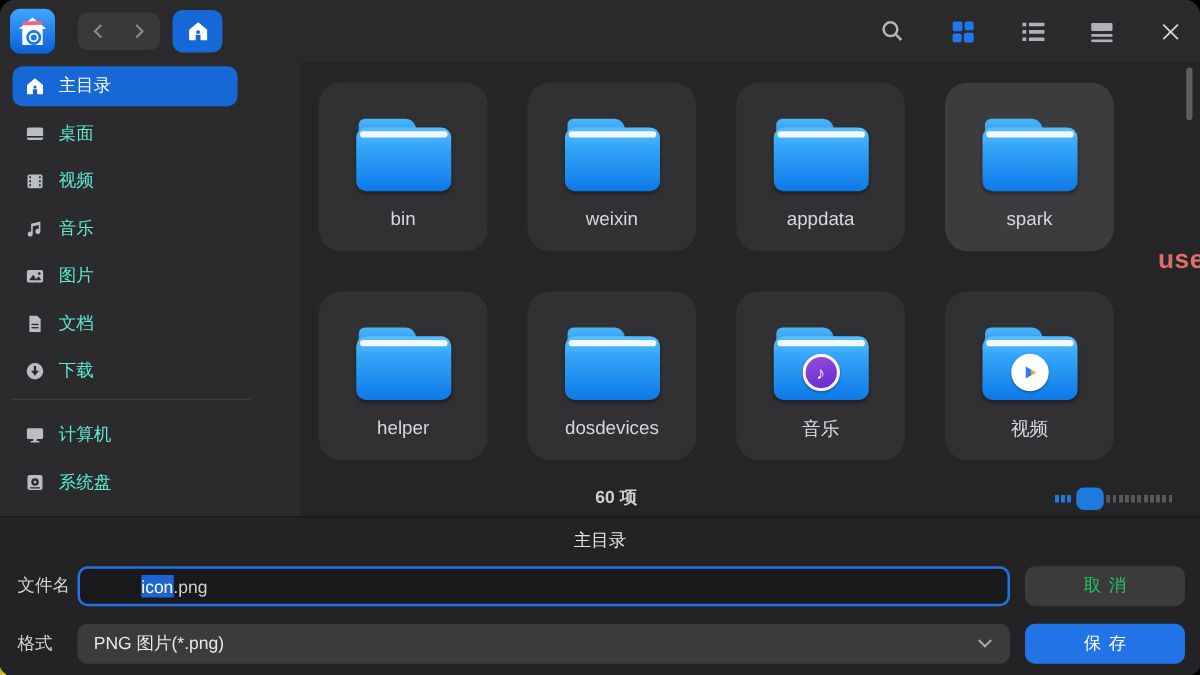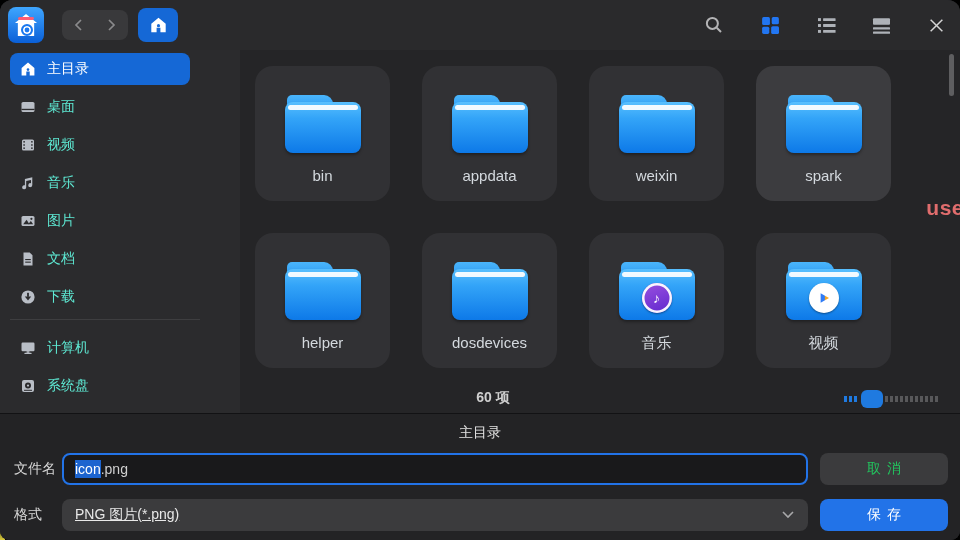--- a/index.html
+++ b/index.html
@@ -63,28 +63,28 @@
 
   
   .panel{flex:1;background:#232325;position:relative;}
   .path{position:absolute;left:0;right:0;top:10px;text-align:center;font-size:14px;color:#e3e3e3;}
   .prow{position:absolute;left:14px;right:12px;height:36px;display:flex;align-items:center;}
   .prow.r1{top:37px;} .prow.r2{top:83px;}
   .plabel{font-size:14px;color:#d6d6d6;flex:none;}
   .r1 .plabel{width:48px;} .r2 .plabel{width:48px;}
   .fninput{flex:1;height:28px;margin-right:12px;background:#19191b;border:2px solid #2273e8;border-radius:8px;
     display:flex;align-items:center;padding-left:11px;font-size:14px;}
-  .fninput .selpart{background:#1c64cf;color:#fff;padding:1px 0;}
+  .fninput .selpart{background:#1c64cf;color:#fff;padding:1px 0;margin-left:38px;}
   .fninput .restpart{color:#d0d0d0;}
   .btn{width:128px;height:32px;border-radius:8px;flex:none;display:flex;align-items:center;justify-content:center;
     font-size:14px;letter-spacing:6px;text-indent:6px;}
   .btn.cancel{background:#3b3b3d;color:#22c55e;}
   .btn.save{background:#2273e8;color:#fff;}
   .dropdown{flex:1;height:32px;margin-right:12px;background:#3b3b3d;border-radius:8px;display:flex;align-items:center;
-    padding-left:13px;box-sizing:border-box;font-size:14px;color:#e8e8e8;position:relative;text-decoration:underline;}
+    padding-left:13px;box-sizing:border-box;font-size:14px;color:#e8e8e8;position:relative;}
   .dropdown .chev{position:absolute;right:14px;top:12px;}
   svg{display:block;}
 </style>
 </head>
 <body>
 
 <div class="artifact"></div>
 
 <div class="window">
 
@@ -251,29 +251,29 @@
               <div class="shine"></div>
             </div>
           <div class="label">bin</div>
         </div>
         <div class="tile">
           <div class="folder">
               <div class="tab"></div>
               <div class="fbody"></div>
               <div class="shine"></div>
             </div>
+          <div class="label">weixin</div>
+        </div>
+        <div class="tile">
+          <div class="folder">
+              <div class="tab"></div>
+              <div class="fbody"></div>
+              <div class="shine"></div>
+            </div>
           <div class="label">appdata</div>
-        </div>
-        <div class="tile">
-          <div class="folder">
-              <div class="tab"></div>
-              <div class="fbody"></div>
-              <div class="shine"></div>
-            </div>
-          <div class="label">weixin</div>
         </div>
         <div class="tile hov">
           <div class="folder">
               <div class="tab"></div>
               <div class="fbody"></div>
               <div class="shine"></div>
             </div>
           <div class="label">spark</div>
         </div>
         <div class="tile">

